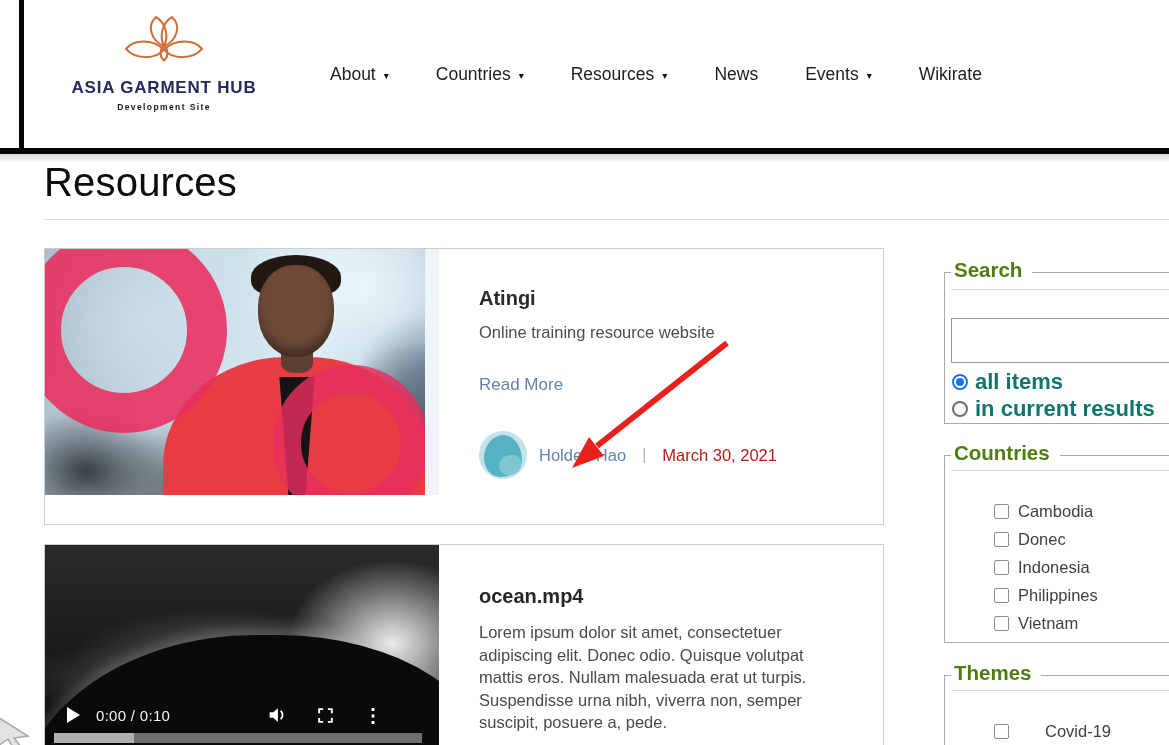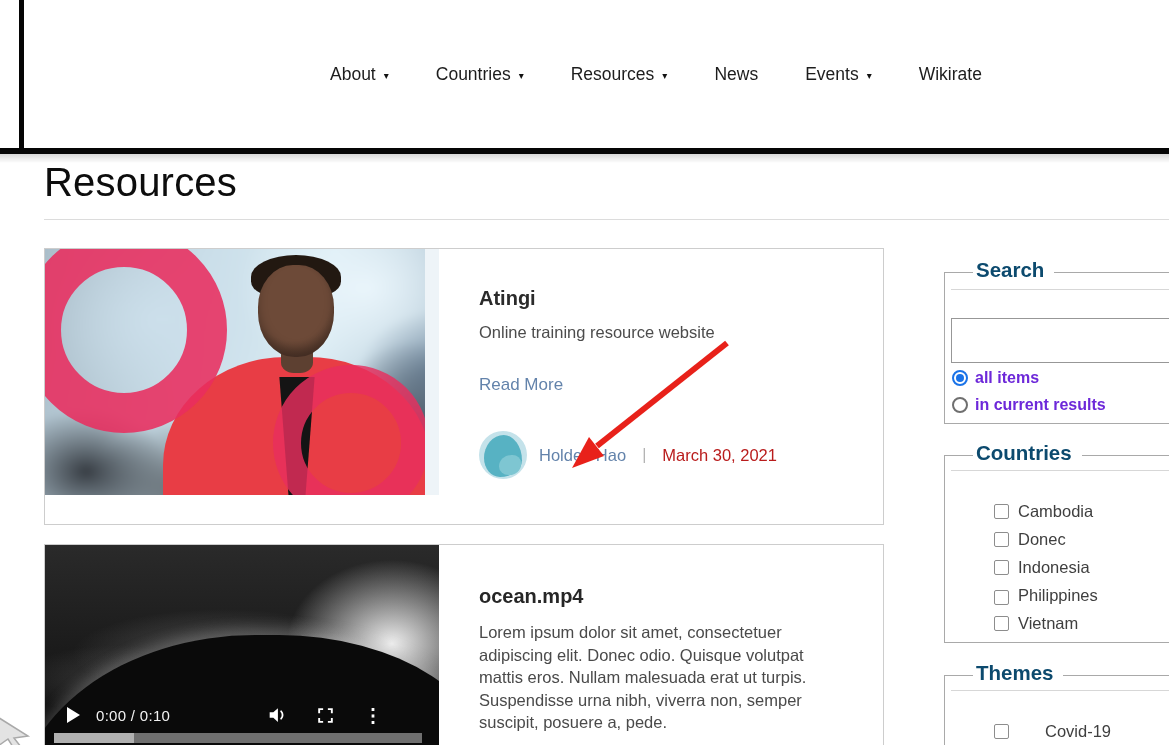--- a/index.html
+++ b/index.html
@@ -96,43 +96,56 @@
   .card2-content { position:absolute; left:434px; top:0; width:360px; }
   .res-title2 { position:absolute; top:40px; font-size:20px; font-weight:600; color:#262626; }
   .res-para { position:absolute; top:76px; width:352px; font-size:16.5px; line-height:22.5px; color:#4a4a4a; }
 
   
   .fieldset { position:absolute; left:944px; width:240px; border:1px solid #a9a9a9; border-right:none; background:#fff; }
   .fs-search { top:272px; height:152px; }
   .fs-countries { top:455px; height:188px; }
   .fs-themes { top:675px; height:130px; }
   .legend { position:absolute; top:-15px; left:6px; background:#fff; padding:0 10px 0 3px;
-    font-size:20.5px; font-weight:bold; color:#0c4a6e;margin-left:22px; }
+    font-size:20.5px; font-weight:bold; color:#4d7c0f; }
   .fs-rule { position:absolute; left:6px; width:240px; height:1px; background:#d7d7d7; }
   .search-input { position:absolute; left:6px; top:45px; width:240px; height:45px; border:1px solid #979797; background:#fff;
     font-size:16px; padding:0 8px; outline:none; }
   .choice-row { position:absolute; left:7px; display:flex; align-items:center; gap:7px; cursor:pointer; }
   .radio { width:16px; height:16px; border-radius:50%; border:2px solid #6f6f6f; background:#fff; position:relative; flex:0 0 16px; }
   .radio.sel { border-color:#1a73e8; }
   .radio.sel::after { content:""; position:absolute; left:2px; top:2px; width:8px; height:8px; border-radius:50%; background:#1a73e8; }
-  .choice-label { font-size:16px; font-weight:bold; color:#6d28d9; }
+  .choice-label { font-size:22px; font-weight:bold; color:#0f766e; }
   .check-row { position:absolute; left:49px; display:flex; align-items:center; gap:9px; cursor:pointer; }
   .checkbox { width:15px; height:15px; border:1.5px solid #8d8d8d; border-radius:2px; background:#fff; flex:0 0 15px; }
   .check-label { font-size:16.5px; color:#3f3f3f; }
 
   
   .cursor { position:absolute; left:-6px; top:714px; }
 </style>
 </head>
 <body>
 
 <div id="screen">
 
   <div class="header">
     <div class="header-leftbar"></div>
+    <div class="brand">
+      <svg width="86" height="62" viewBox="0 0 110 80">
+        <g fill="none" stroke="#cf6d38" stroke-width="2.6" stroke-linejoin="round">
+          <path d="M55,42 C37,33 33,14 45,4 C58,12 61,29 55,42 Z"></path>
+          <path d="M55,42 C73,33 77,14 65,4 C52,12 49,29 55,42 Z"></path>
+          <path d="M55,46 C41,32 16,32 6,45 C17,58 43,60 55,46 Z"></path>
+          <path d="M55,46 C69,32 94,32 104,45 C93,58 67,60 55,46 Z"></path>
+          <path d="M55,40 C49,47 49,55 55,60 C61,55 61,47 55,40 Z"></path>
+        </g>
+      </svg>
+      <div class="brand-title">ASIA GARMENT HUB</div>
+      <div class="brand-sub">Development Site</div>
+    </div>
     <div class="nav">
       <div class="nav-item">
         <span>About</span>
           <span class="caret">▾</span>
       </div>
       <div class="nav-item">
         <span>Countries</span>
           <span class="caret">▾</span>
       </div>
       <div class="nav-item">
@@ -240,21 +253,21 @@
       <span class="check-label">Cambodia</span>
     </div>
     <div class="check-row" style="top:74px;">
       <span class="checkbox"></span>
       <span class="check-label">Donec</span>
     </div>
     <div class="check-row" style="top:102px;text-align:right;">
       <span class="checkbox"></span>
       <span class="check-label">Indonesia</span>
     </div>
-    <div class="check-row" style="top:130px;align-items:flex-end;">
+    <div class="check-row" style="top:130px;">
       <span class="checkbox"></span>
       <span class="check-label">Philippines</span>
     </div>
     <div class="check-row" style="top:158px;">
       <span class="checkbox"></span>
       <span class="check-label">Vietnam</span>
     </div>
   </div>
 
   <div class="fieldset fs-themes">

